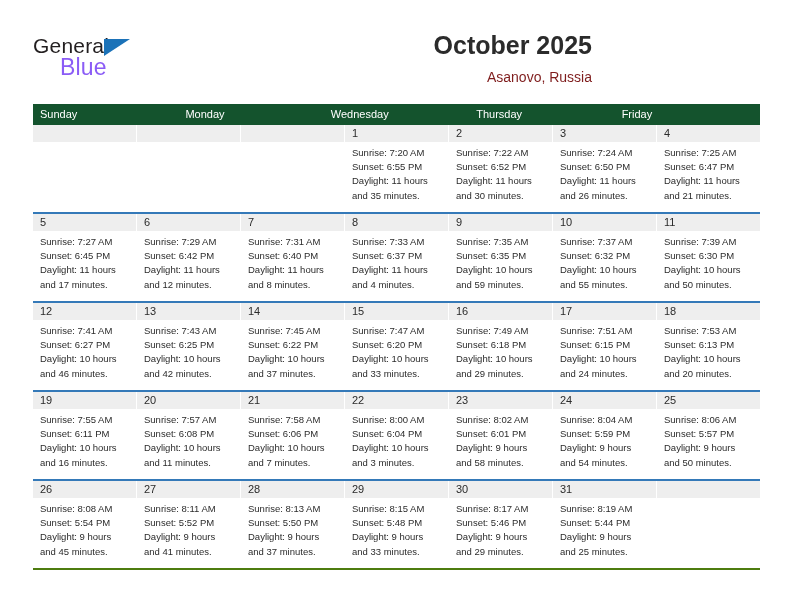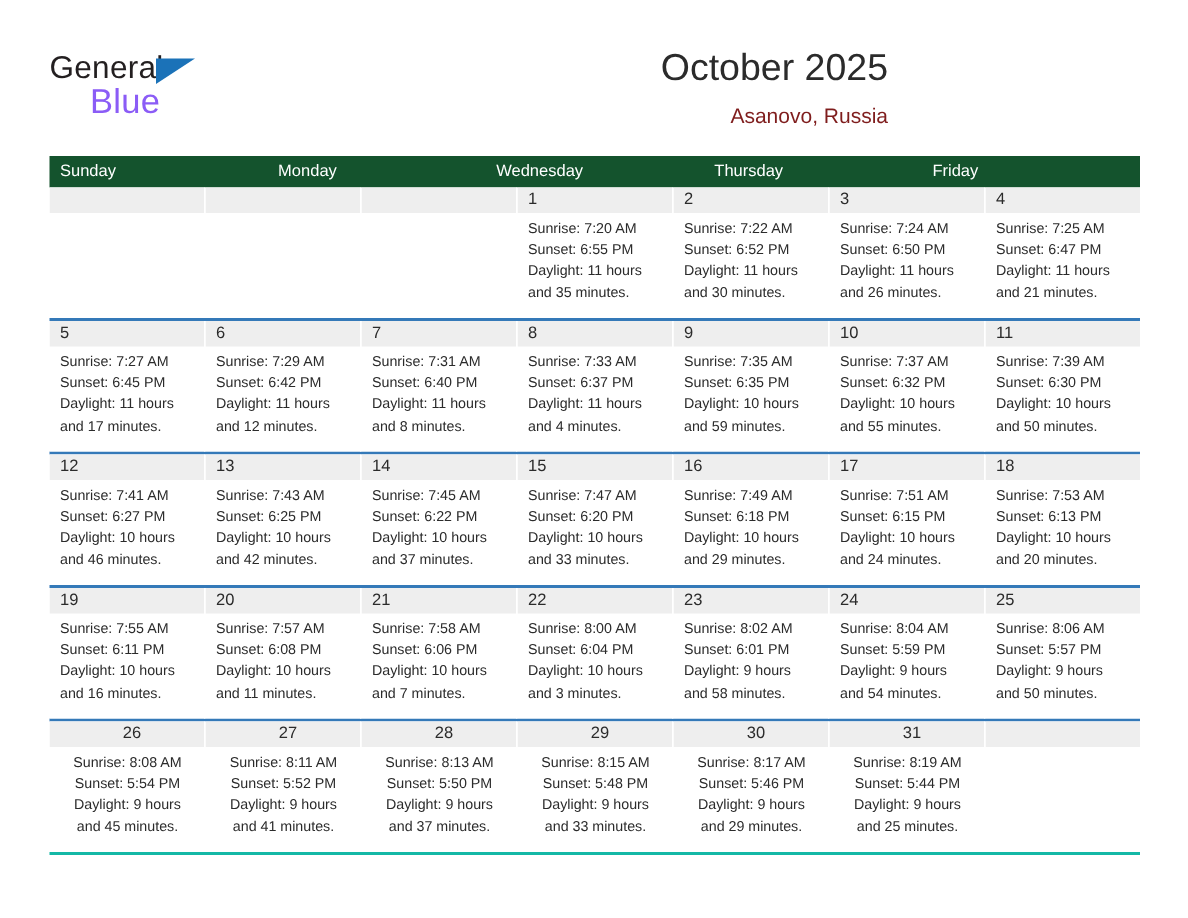--- a/index.html
+++ b/index.html
@@ -67,21 +67,21 @@
   .title-block {
     position: absolute;
     right: 34px;
     top: 30px;
     text-align: right;
   }
   .cal-title {
     font-size: 25px;
     color: #2b2b2b;
     line-height: 30px;
-    font-weight: normal;
+    font-weight: bold;
     white-space: nowrap;
   }
   .cal-subtitle {
     font-size: 14px;
     color: #7f1d1d;
     line-height: 20px;
     margin-top: 7px;
     white-space: nowrap;
   }
 
@@ -110,22 +110,21 @@
   }
 
   .week-row {
     display: flex;
     width: 100%;
     height: 89px;
     border-bottom: 2px solid #3479b8;
     box-sizing: border-box;
   }
   .week-row.last {
-    border-bottom: 2px solid #14b8a6;
-    text-align: center;
+    border-bottom: 2px solid #4d7c0f;
   }
   .day-cell {
     flex: 1 1 0;
     position: relative;
     box-sizing: border-box;
     border-right: 1px solid #ffffff;
     background: #ffffff;
     overflow: hidden;
   }
   .day-cell:last-child {

